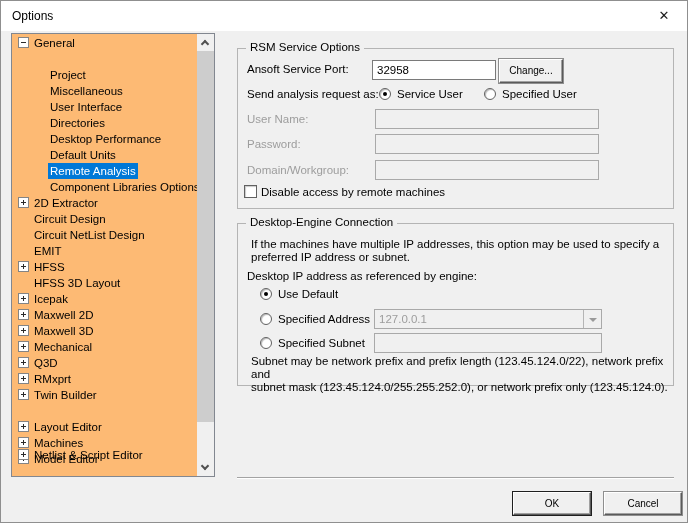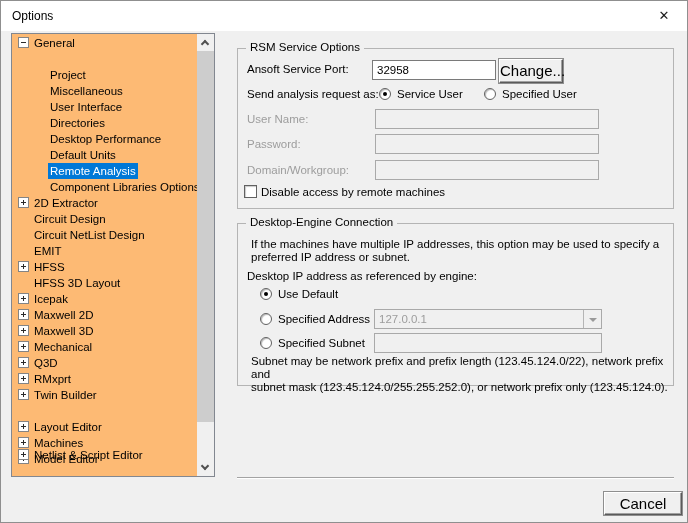--- a/index.html
+++ b/index.html
@@ -46,21 +46,21 @@
   .gb2 { left:236px; top:222px; width:437px; height:163px; }
 
   .lbl { position:absolute; height:14px; line-height:14px; white-space:nowrap; }
   .lbl.dis { color:#9d9d9d; }
 
   .tb { position:absolute; height:20px; background:#fff; border:1px solid #7a7a7a;
         font-family:"Liberation Sans", sans-serif; font-size:11.5px; padding:0 4px; color:#000; }
   .tb:disabled, .tb.dis { background:#f0f0f0; border-color:#a9a9a9; color:#9d9d9d; }
 
   
-  .btn { position:absolute; background:#f0f0f0; text-align:center; font-size:15px;
+  .btn { position:absolute; background:#f0f0f0; text-align:center; font-size:10px;
          font-family:"Liberation Sans", sans-serif; color:#000; cursor:default;
          border:1px solid; border-color:#fff #5a5a5a #5a5a5a #fff;
          box-shadow:inset -1px -1px 0 #a0a0a0, 0 0 0 1px #8e8e8e; }
   .btn.default { border-color:#fff #5a5a5a #5a5a5a #fff;
          box-shadow:inset -1px -1px 0 #a0a0a0, 0 0 0 1px #1f1f1f; }
 
   
   .radio { position:absolute; width:12px; height:12px; border-radius:50%;
            background:#fff; border:1px solid #616161;
            box-shadow:inset 1px 1px 1px rgba(0,0,0,0.28); }
@@ -288,15 +288,16 @@
     <span class="radio" style="left:22px; top:113px;"></span>
     <span class="lbl" style="left:40px; top:112px;">Specified Subnet</span>
     <input class="tb" disabled="" style="left: 136px; top: 109px; width: 228px;" value="">
 
     <div class="para" style="left:13px; top:131px; width:418px;">Subnet may be network prefix and prefix length (123.45.124.0/22), network prefix and
 subnet mask (123.45.124.0/255.255.252.0), or network prefix only (123.45.124.0).</div>
   </div>
 
   <div class="sep"></div>
 
+  <div class="btn default" style="left:512px; top:491px; width:78px; height:23px; line-height:21px;">OK</div>
   <div class="btn" style="left:603px; top:491px; width:78px; height:23px; line-height:21px;">Cancel</div>
 
 </div>
 
 </body></html>

